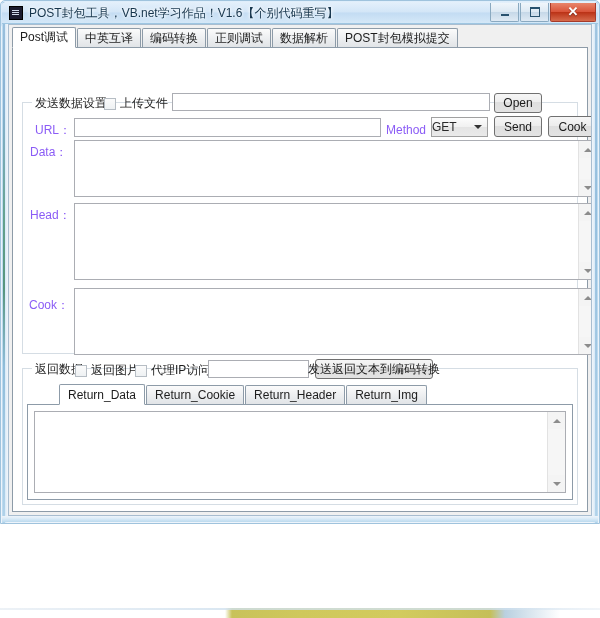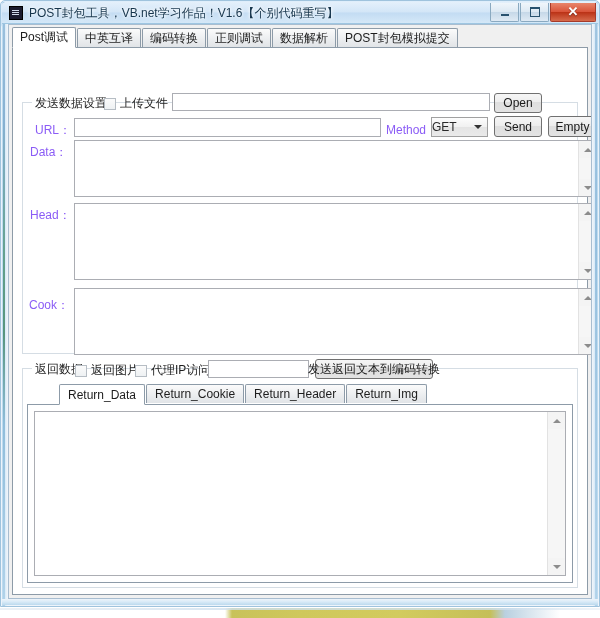--- a/index.html
+++ b/index.html
@@ -29,21 +29,21 @@
   #taskbar-strip::after{
     content:"";
     position:absolute; left:0; top:0; width:600px; height:2px;
     background: linear-gradient(to right, #e8eef4, #cfe0ee 40%, #cfe0ee 85%, #eef3f8);
     opacity:.8;
   }
 
   #window {
     position: absolute;
     left: 0; top: 0;
-    width: 600px; height: 607px;
+    width: 600px; height: 524px;
     box-sizing: border-box;
     border: 1px solid #9fc3dd;
     background: linear-gradient(to bottom, #dfeefb 0px, #cfe5f7 24px, #e9f2fa 26px, #eef4fb 100%);
     border-radius: 5px 5px 0 0;
   }
   
   #frame-left {
     position:absolute; left:1px; top:1px; width:6px; bottom:0;
     background: linear-gradient(to right, #b9d8ee, #cfe6f7 40%, #e6f0f9 75%, #f2f6fa);
   }
@@ -327,20 +327,21 @@
     border-right: 4px solid transparent;
     border-top: 4px solid #8c8c8c;
   }
 
   
   #ret-tabstrip {
     position: absolute;
     left: 4px; top: 15px; right: 4px;
     height: 21px;
     display: flex;
+    align-items: flex-end;
     border-bottom: 1px solid #8d9ba8;
     box-sizing: border-box;
     padding-left: 32px;
   }
   .rtab {
     height: 19px;
     box-sizing: border-box;
     padding: 0 8px;
     display: flex; align-items: center;
     font-size: 12px;
@@ -428,21 +429,21 @@
 
         <div class="lbl" style="left:373px; top:74px;">Method：</div>
         <div class="combo" style="left:418px; top:69px; width:57px; height:20px;">
           <span>GET</span>
           <span class="arrow-box">
               <span class="tri"></span>
             </span>
         </div>
 
         <div class="btn" style="left:481px; top:68px; width:48px; height:21px;">Send</div>
-        <div class="btn" style="left:535px; top:68px; width:49px; height:21px;">Empty</div>
+        <div class="btn" style="left:535px; top:68px; width:49px; height:21px;">Cook</div>
 
         <div class="lbl" style="left:17px; top:96px;">Data：</div>
         <div class="mtb" style="left:61px; top:92px; width:523px; height:57px;">
           <div class="content"></div>
           <div class="vscroll">
             <div class="sb-arrow up">
                 <span class="tri-up"></span>
               </div>
             <div class="sb-arrow down">
                 <span class="tri-down"></span>

